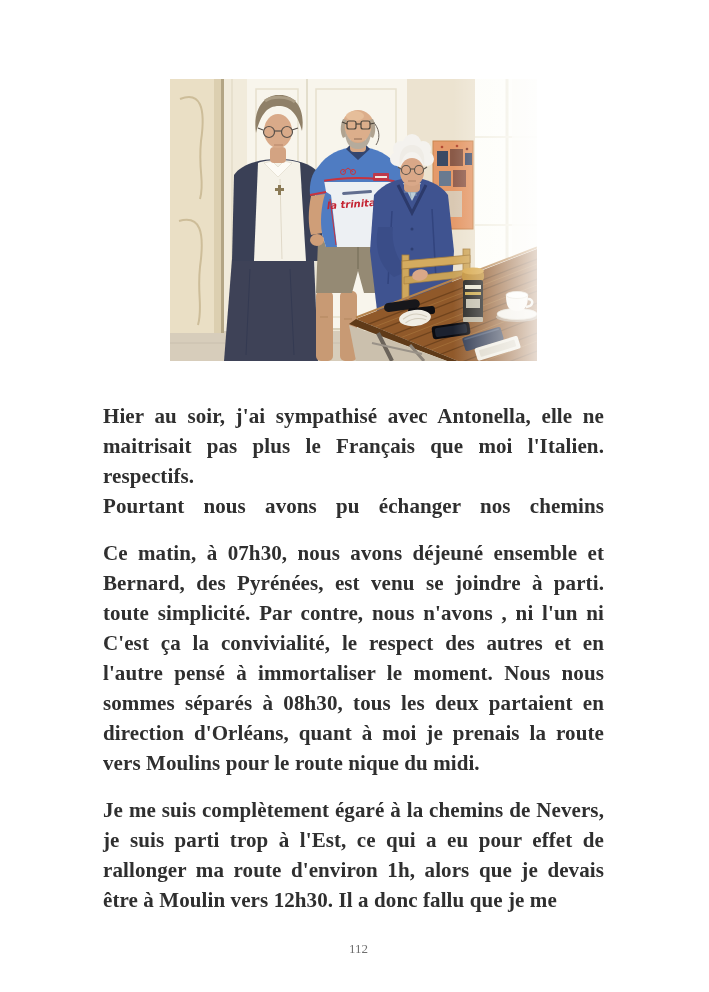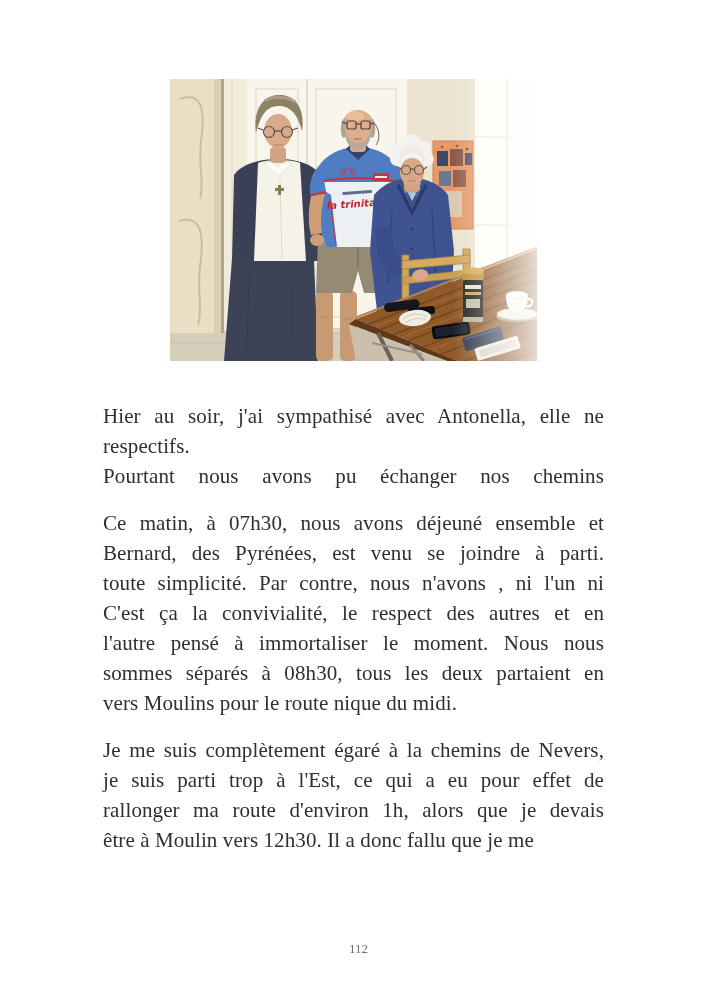--- a/index.html
+++ b/index.html
@@ -11,21 +11,21 @@
   .page{position:absolute;inset:0;}
   .photo-wrap{
     position:absolute;left:170px;top:79px;width:367px;height:282px;margin:0;
   }
   .photo-wrap svg{display:block;width:100%;height:100%;}
   .body-text{
     position:absolute;left:103px;top:401px;width:501px;
     font-size:21px;line-height:30px;color:var(--text-color,#2f2f2f);
     letter-spacing:0.1px;
   }
-  .para{margin:0 0 17px 0;}
+  .para{margin:0 0 17px 0;font-weight:bold;}
   .line{text-align:justify;text-align-last:justify;white-space:normal;}
   .line.last{text-align-last:left;}
   .page-number{
     position:absolute;left:4px;top:941px;width:709px;text-align:center;
     font-size:13px;color:var(--pagenum-color,#6f6f6f);
   }
 </style>
 </head>
 <body>
 
@@ -260,30 +260,32 @@
         </g>
       </g>
 
       <rect x="283" y="0" width="84" height="282" fill="url(#glow)"></rect>
     </svg>
   </figure>
 
   <main class="body-text">
       <div class="para">
         <div class="line">Hier au soir, j'ai sympathisé avec Antonella, elle ne</div>
+        <div class="line">maitrisait pas plus le Français que moi l'Italien.</div>
         <div class="line last">respectifs.</div>
         <div class="line">Pourtant nous avons pu échanger nos chemins</div>
       </div>
       <div class="para">
         <div class="line">Ce matin, à 07h30, nous avons déjeuné ensemble et</div>
         <div class="line">Bernard, des Pyrénées, est venu se joindre à parti.</div>
         <div class="line">toute simplicité. Par contre, nous n'avons , ni l'un ni</div>
         <div class="line">C'est ça la convivialité, le respect des autres et en</div>
         <div class="line">l'autre pensé à immortaliser le moment. Nous nous</div>
         <div class="line">sommes séparés à 08h30, tous les deux partaient en</div>
+        <div class="line">direction d'Orléans, quant à moi je prenais la route</div>
         <div class="line last">vers Moulins pour le route nique du midi.</div>
       </div>
       <div class="para">
         <div class="line">Je me suis complètement égaré à la chemins de Nevers,</div>
         <div class="line">je suis parti trop à l'Est, ce qui a eu pour effet de</div>
         <div class="line">rallonger ma route d'environ 1h, alors que je devais</div>
         <div class="line last">être à Moulin vers 12h30. Il a donc fallu que je me</div>
       </div>
     </main>
 

